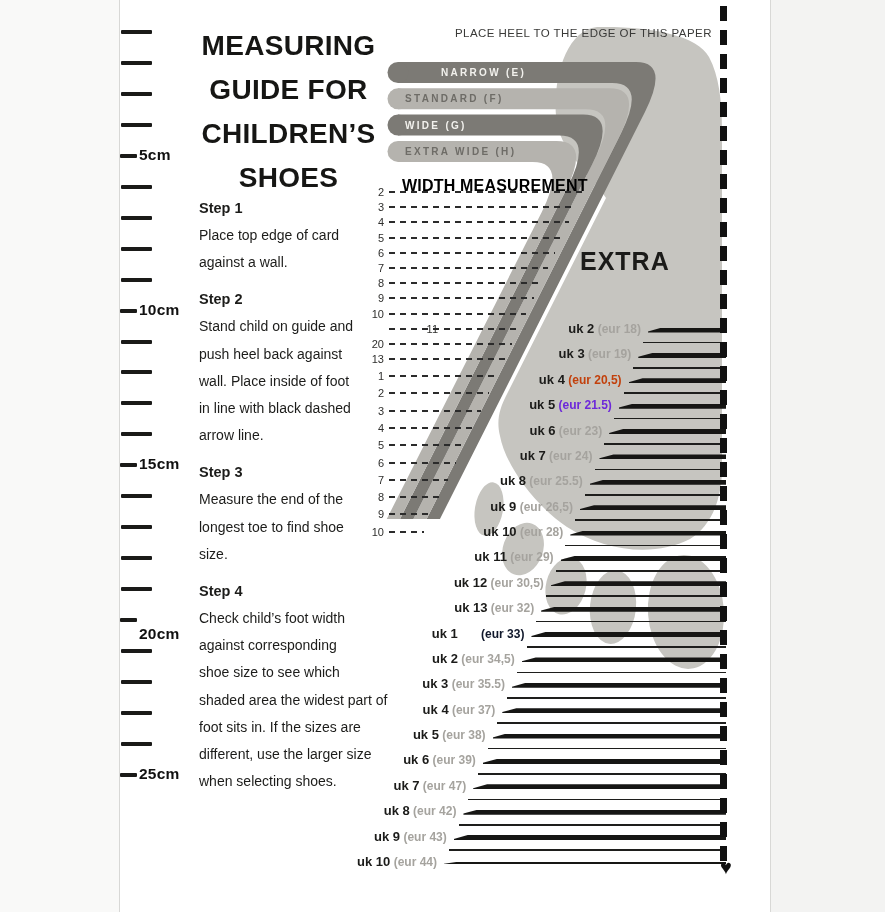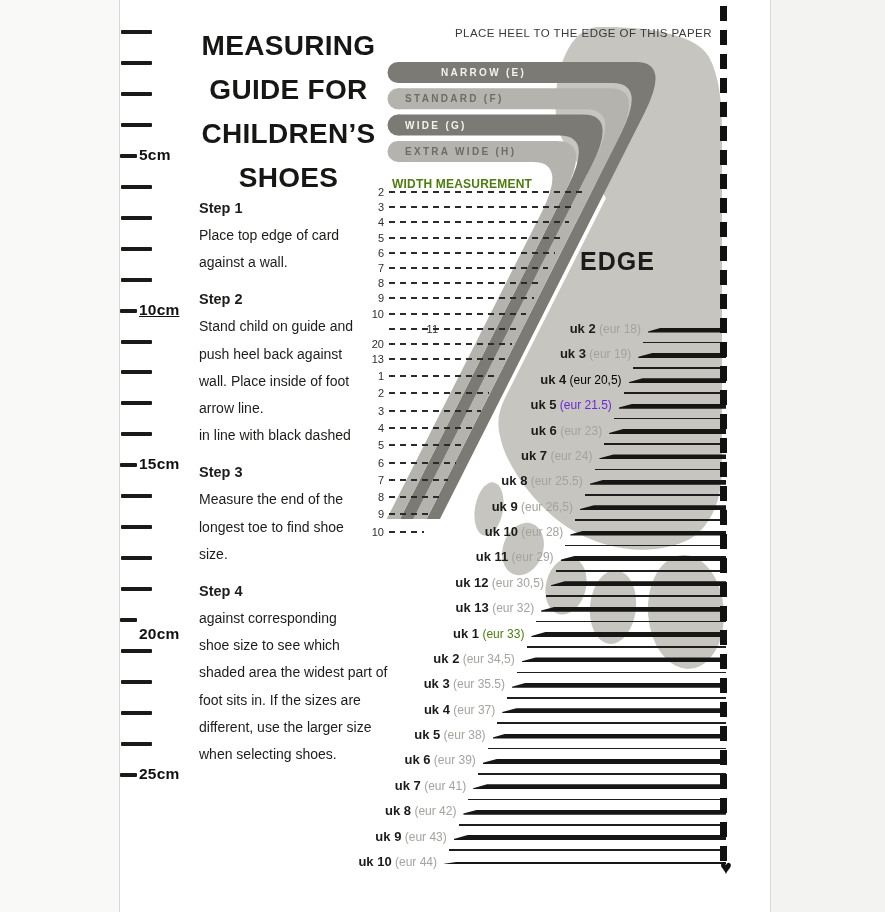--- a/index.html
+++ b/index.html
@@ -14,35 +14,35 @@
   
   #title{left:180px;top:24px;width:217px;text-align:center;font-weight:bold;
     font-size:28px;line-height:44px;color:#161614;letter-spacing:0.3px;}
   
   #steps{left:199px;top:197px;width:210px;color:#1c1c1a;}
   .step{margin-bottom:12px;}
   .step-heading{font-size:14.5px;font-weight:bold;height:25px;line-height:22px;}
   .step-line{font-size:14px;line-height:27.2px;white-space:nowrap;}
   
   #heel-note{left:455px;top:27px;font-size:11.5px;letter-spacing:0.45px;color:#3a3a38;white-space:nowrap;}
-  #width-title{left:392px;top:177px;font-size:12px;font-weight:bold;color:#4d7c0f;letter-spacing:0.2px;}
+  #width-title{left:402px;top:177px;font-size:16px;font-weight:bold;color:#000000;letter-spacing:0.2px;}
   #right-label{left:580px;top:247px;font-size:25px;font-weight:bold;color:#1b1b19;letter-spacing:1px;}
   
   .band-label{position:absolute;left:405px;font-size:10px;font-weight:bold;letter-spacing:2.3px;white-space:nowrap;}
   
   .wnum{position:absolute;width:30px;text-align:right;font-size:11px;color:#2e2e2c;}
   .wdash{position:absolute;height:2px;
     background:repeating-linear-gradient(90deg,#2b2b2b 0 6px,transparent 6px 11px);}
   
   .sline-thick{position:absolute;background:#161614;height:5px;
     clip-path:polygon(0 78%,14px 0,100% 0,100% 100%,0 100%);}
   .sline-thin{position:absolute;background:#1e1e1c;height:1.6px;}
   .size-label{position:absolute;white-space:nowrap;text-align:right;font-size:12px;}
   .size-label .uk{font-weight:bold;font-size:13px;color:#1b1b19;}
-  .size-label .eur{color:#a5a39e;}
+  .size-label .eur{color:#a5a39e;font-weight:bold;}
   
   #cut-line{left:720px;top:6px;width:6.5px;height:856px;
     background:repeating-linear-gradient(180deg,#111 0 15px,transparent 15px 24px);}
   #heart{left:714px;top:857px;width:24px;text-align:center;font-size:20px;color:#111;line-height:20px;}
   svg{position:absolute;left:0;top:0;}
 </style>
 </head>
 <body>
 
 <div id="canvas">
@@ -78,21 +78,21 @@
       <div class="tick" style="left: 121px; top: 60.95px; width: 31px;"></div>
       <div class="tick" style="left: 121px; top: 91.9px; width: 31px;"></div>
       <div class="tick" style="left: 121px; top: 122.85px; width: 31px;"></div>
       <div class="tick" style="left: 120px; top: 153.8px; width: 17px;"></div>
       <div class="tick-label" style="left: 139px; top: 145.8px;">5cm</div>
       <div class="tick" style="left: 121px; top: 184.75px; width: 31px;"></div>
       <div class="tick" style="left: 121px; top: 215.7px; width: 31px;"></div>
       <div class="tick" style="left: 121px; top: 246.65px; width: 31px;"></div>
       <div class="tick" style="left: 121px; top: 277.6px; width: 31px;"></div>
       <div class="tick" style="left: 120px; top: 308.55px; width: 17px;"></div>
-      <div class="tick-label" style="left: 139px; top: 300.55px; text-decoration: underline;">10cm</div>
+      <div class="tick-label" style="left: 139px; top: 300.55px;">10cm</div>
       <div class="tick" style="left: 121px; top: 339.5px; width: 31px;"></div>
       <div class="tick" style="left: 121px; top: 370.45px; width: 31px;"></div>
       <div class="tick" style="left: 121px; top: 401.4px; width: 31px;"></div>
       <div class="tick" style="left: 121px; top: 432.35px; width: 31px;"></div>
       <div class="tick" style="left: 120px; top: 463.3px; width: 17px;"></div>
       <div class="tick-label" style="left: 139px; top: 455.3px;">15cm</div>
       <div class="tick" style="left: 121px; top: 494.25px; width: 31px;"></div>
       <div class="tick" style="left: 121px; top: 525.2px; width: 31px;"></div>
       <div class="tick" style="left: 121px; top: 556.15px; width: 31px;"></div>
       <div class="tick" style="left: 121px; top: 587.1px; width: 31px;"></div>
@@ -117,49 +117,50 @@
       <div class="step">
         <div class="step-heading">Step 1</div>
         <div class="step-line">Place top edge of card</div>
         <div class="step-line">against a wall.</div>
       </div>
       <div class="step">
         <div class="step-heading">Step 2</div>
         <div class="step-line">Stand child on guide and</div>
         <div class="step-line">push heel back against</div>
         <div class="step-line">wall. Place inside of foot</div>
+        <div class="step-line">in line with black dashed</div>
         <div class="step-line">arrow line.</div>
-        <div class="step-line">in line with black dashed</div>
       </div>
       <div class="step">
         <div class="step-heading">Step 3</div>
         <div class="step-line">Measure the end of the</div>
         <div class="step-line">longest toe to find shoe</div>
         <div class="step-line">size.</div>
       </div>
       <div class="step">
         <div class="step-heading">Step 4</div>
+        <div class="step-line">Check child’s foot width</div>
         <div class="step-line">against corresponding</div>
         <div class="step-line">shoe size to see which</div>
         <div class="step-line">shaded area the widest part of</div>
         <div class="step-line">foot sits in. If the sizes are</div>
         <div class="step-line">different, use the larger size</div>
         <div class="step-line">when selecting shoes.</div>
       </div>
     </div>
 
   <div class="abs" id="heel-note">PLACE HEEL TO THE EDGE OF THIS PAPER</div>
   <div id="band-labels">
       <div class="band-label" style="top: 67px; color: rgb(242, 241, 237); margin-left: 36px;">NARROW (E)</div>
       <div class="band-label" style="top: 93.3px; color: rgb(110, 108, 103);">STANDARD (F)</div>
       <div class="band-label" style="top: 119.6px; color: rgb(242, 241, 237);">WIDE (G)</div>
       <div class="band-label" style="top: 145.9px; color: rgb(110, 108, 103);">EXTRA WIDE (H)</div>
     </div>
   <div class="abs" id="width-title">WIDTH MEASUREMENT</div>
-  <div class="abs" id="right-label">EDGE</div>
+  <div class="abs" id="right-label">EXTRA</div>
 
   <div id="width-rows">
       <div class="wnum" style="left: 354px; top: 186px;">2</div>
       <div class="wdash" style="left: 389px; top: 191px; width: 194.51px;"></div>
       <div class="wnum" style="left: 354px; top: 201.2px;">3</div>
       <div class="wdash" style="left: 389px; top: 206.2px; width: 187.366px;"></div>
       <div class="wnum" style="left: 354px; top: 216.4px;">4</div>
       <div class="wdash" style="left: 389px; top: 221.4px; width: 180.222px;"></div>
       <div class="wnum" style="left: 354px; top: 231.6px;">5</div>
       <div class="wdash" style="left: 389px; top: 236.6px; width: 173.078px;"></div>
@@ -202,21 +203,21 @@
     </div>
 
   <div id="size-rows">
       <div class="sline-thick" style="left: 648px; top: 327.5px; width: 78px; height: 5px;"></div>
       <div class="size-label" style="right: 244px; top: 321px;"><span class="uk">uk 2</span><span class="eur" style="color: rgb(165, 163, 158);"> (eur 18)</span></div>
       <div class="sline-thin" style="left: 643.143px; top: 341.69px; width: 82.857px;"></div>
       <div class="sline-thick" style="left: 638.286px; top: 352.88px; width: 87.714px; height: 5px;"></div>
       <div class="size-label" style="right: 253.714px; top: 346.38px;"><span class="uk">uk 3</span><span class="eur" style="color: rgb(165, 163, 158);"> (eur 19)</span></div>
       <div class="sline-thin" style="left: 633.429px; top: 367.07px; width: 92.571px;"></div>
       <div class="sline-thick" style="left: 628.572px; top: 378.26px; width: 97.428px; height: 5px;"></div>
-      <div class="size-label" style="right: 263.428px; top: 371.76px;"><span class="uk">uk 4</span><span class="eur" style="color: #000000;"> (eur 20,5)</span></div>
+      <div class="size-label" style="right: 263.428px; top: 371.76px;"><span class="uk">uk 4</span><span class="eur" style="color: #c2410c;"> (eur 20,5)</span></div>
       <div class="sline-thin" style="left: 623.715px; top: 392.45px; width: 102.285px;"></div>
       <div class="sline-thick" style="left: 618.858px; top: 403.64px; width: 107.142px; height: 5px;"></div>
       <div class="size-label" style="right: 273.142px; top: 397.14px;"><span class="uk">uk 5</span><span class="eur" style="color: #6d28d9;"> (eur 21.5)</span></div>
       <div class="sline-thin" style="left: 614.001px; top: 417.83px; width: 111.999px;"></div>
       <div class="sline-thick" style="left: 609.144px; top: 429.02px; width: 116.856px; height: 5px;"></div>
       <div class="size-label" style="right: 282.856px; top: 422.52px;"><span class="uk">uk 6</span><span class="eur" style="color: rgb(165, 163, 158);"> (eur 23)</span></div>
       <div class="sline-thin" style="left: 604.287px; top: 443.21px; width: 121.713px;"></div>
       <div class="sline-thick" style="left: 599.43px; top: 454.4px; width: 126.57px; height: 5px;"></div>
       <div class="size-label" style="right: 292.57px; top: 447.9px;"><span class="uk">uk 7</span><span class="eur" style="color: rgb(165, 163, 158);"> (eur 24)</span></div>
       <div class="sline-thin" style="left: 594.573px; top: 468.59px; width: 131.427px;"></div>
@@ -232,39 +233,39 @@
       <div class="sline-thick" style="left: 560.574px; top: 555.92px; width: 165.426px; height: 5px;"></div>
       <div class="size-label" style="right: 331.426px; top: 549.42px;"><span class="uk">uk 11</span><span class="eur" style="color: rgb(165, 163, 158);"> (eur 29)</span></div>
       <div class="sline-thin" style="left: 555.717px; top: 570.11px; width: 170.283px;"></div>
       <div class="sline-thick" style="left: 550.86px; top: 581.3px; width: 175.14px; height: 5px;"></div>
       <div class="size-label" style="right: 341.14px; top: 574.8px;"><span class="uk">uk 12</span><span class="eur" style="color: rgb(165, 163, 158);"> (eur 30,5)</span></div>
       <div class="sline-thin" style="left: 546.003px; top: 595.49px; width: 179.997px;"></div>
       <div class="sline-thick" style="left: 541.146px; top: 606.68px; width: 184.854px; height: 5px;"></div>
       <div class="size-label" style="right: 350.854px; top: 600.18px;"><span class="uk">uk 13</span><span class="eur" style="color: rgb(165, 163, 158);"> (eur 32)</span></div>
       <div class="sline-thin" style="left: 536.289px; top: 620.87px; width: 189.711px;"></div>
       <div class="sline-thick" style="left: 531.432px; top: 632.06px; width: 194.568px; height: 5px;"></div>
-      <div class="size-label" style="right: 360.568px; top: 625.56px;"><span class="uk">uk 1</span><span class="eur" style="color: #4d7c0f;"> (eur 33)</span></div>
+      <div class="size-label" style="right: 360.568px; top: 625.56px;"><span class="uk">uk 1</span><span class="eur" style="color: #0f172a; margin-left: 20px;"> (eur 33)</span></div>
       <div class="sline-thin" style="left: 526.575px; top: 646.25px; width: 199.425px;"></div>
       <div class="sline-thick" style="left: 521.718px; top: 657.44px; width: 204.282px; height: 5px;"></div>
       <div class="size-label" style="right: 370.282px; top: 650.94px;"><span class="uk">uk 2</span><span class="eur" style="color: rgb(165, 163, 158);"> (eur 34,5)</span></div>
       <div class="sline-thin" style="left: 516.861px; top: 671.63px; width: 209.139px;"></div>
       <div class="sline-thick" style="left: 512.004px; top: 682.82px; width: 213.996px; height: 5px;"></div>
       <div class="size-label" style="right: 379.996px; top: 676.32px;"><span class="uk">uk 3</span><span class="eur" style="color: rgb(165, 163, 158);"> (eur 35.5)</span></div>
       <div class="sline-thin" style="left: 507.147px; top: 697.01px; width: 218.853px;"></div>
       <div class="sline-thick" style="left: 502.29px; top: 708.2px; width: 223.71px; height: 5px;"></div>
       <div class="size-label" style="right: 389.71px; top: 701.7px;"><span class="uk">uk 4</span><span class="eur" style="color: rgb(165, 163, 158);"> (eur 37)</span></div>
       <div class="sline-thin" style="left: 497.433px; top: 722.39px; width: 228.567px;"></div>
       <div class="sline-thick" style="left: 492.576px; top: 733.58px; width: 233.424px; height: 5px;"></div>
       <div class="size-label" style="right: 399.424px; top: 727.08px;"><span class="uk">uk 5</span><span class="eur" style="color: rgb(165, 163, 158);"> (eur 38)</span></div>
       <div class="sline-thin" style="left: 487.719px; top: 747.77px; width: 238.281px;"></div>
       <div class="sline-thick" style="left: 482.862px; top: 758.96px; width: 243.138px; height: 5px;"></div>
       <div class="size-label" style="right: 409.138px; top: 752.46px;"><span class="uk">uk 6</span><span class="eur" style="color: rgb(165, 163, 158); text-align: right;"> (eur 39)</span></div>
       <div class="sline-thin" style="left: 478.005px; top: 773.15px; width: 247.995px;"></div>
       <div class="sline-thick" style="left: 473.148px; top: 784.34px; width: 252.852px; height: 5px;"></div>
-      <div class="size-label" style="right: 418.852px; top: 777.84px;"><span class="uk">uk 7</span><span class="eur" style="color: rgb(165, 163, 158);"> (eur 41)</span></div>
+      <div class="size-label" style="right: 418.852px; top: 777.84px;"><span class="uk">uk 7</span><span class="eur" style="color: rgb(165, 163, 158);"> (eur 47)</span></div>
       <div class="sline-thin" style="left: 468.291px; top: 798.53px; width: 257.709px;"></div>
       <div class="sline-thick" style="left: 463.434px; top: 809.72px; width: 262.566px; height: 5px;"></div>
       <div class="size-label" style="right: 428.566px; top: 803.22px;"><span class="uk">uk 8</span><span class="eur" style="color: rgb(165, 163, 158);"> (eur 42)</span></div>
       <div class="sline-thin" style="left: 458.577px; top: 823.91px; width: 267.423px;"></div>
       <div class="sline-thick" style="left: 453.72px; top: 835.1px; width: 272.28px; height: 5px;"></div>
       <div class="size-label" style="right: 438.28px; top: 828.6px;"><span class="uk">uk 9</span><span class="eur" style="color: rgb(165, 163, 158);"> (eur 43)</span></div>
       <div class="sline-thin" style="left: 448.863px; top: 849.29px; width: 277.137px;"></div>
       <div class="sline-thick" style="left: 444.006px; top: 861.73px; width: 281.994px; height: 2.5px;"></div>
       <div class="size-label" style="right: 447.994px; top: 853.98px;"><span class="uk">uk 10</span><span class="eur" style="color: rgb(165, 163, 158);"> (eur 44)</span></div>
     </div>

